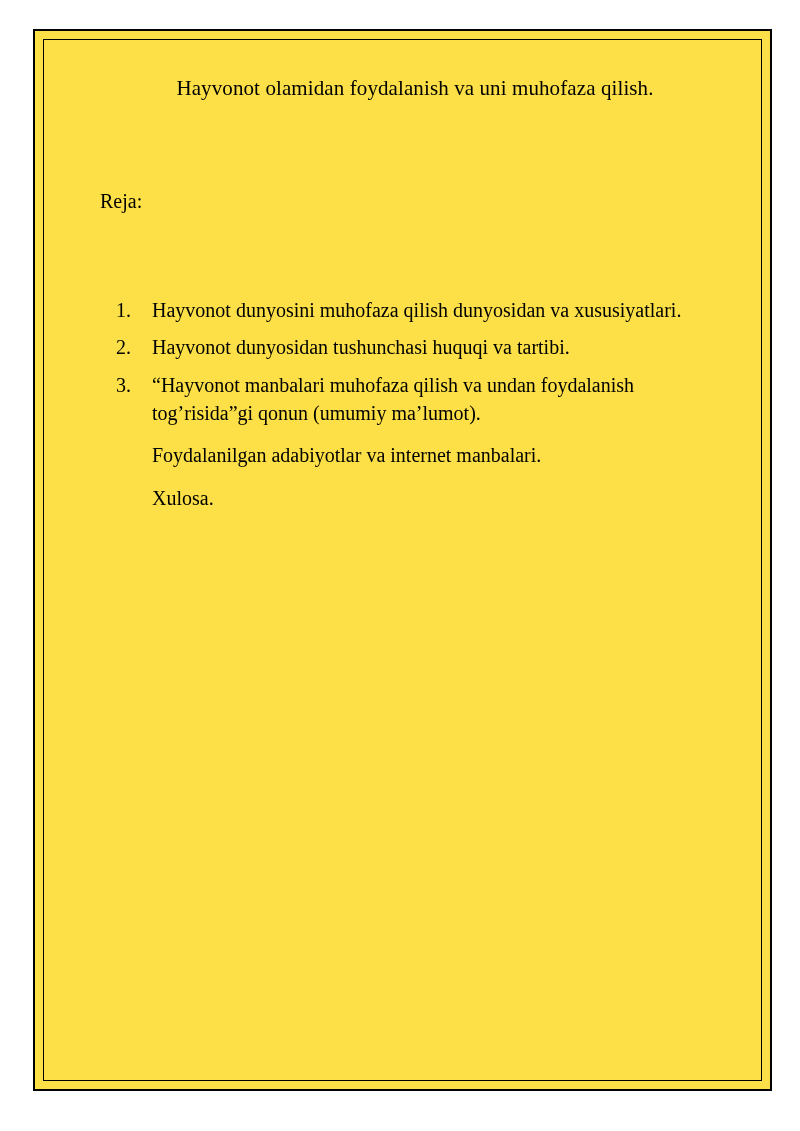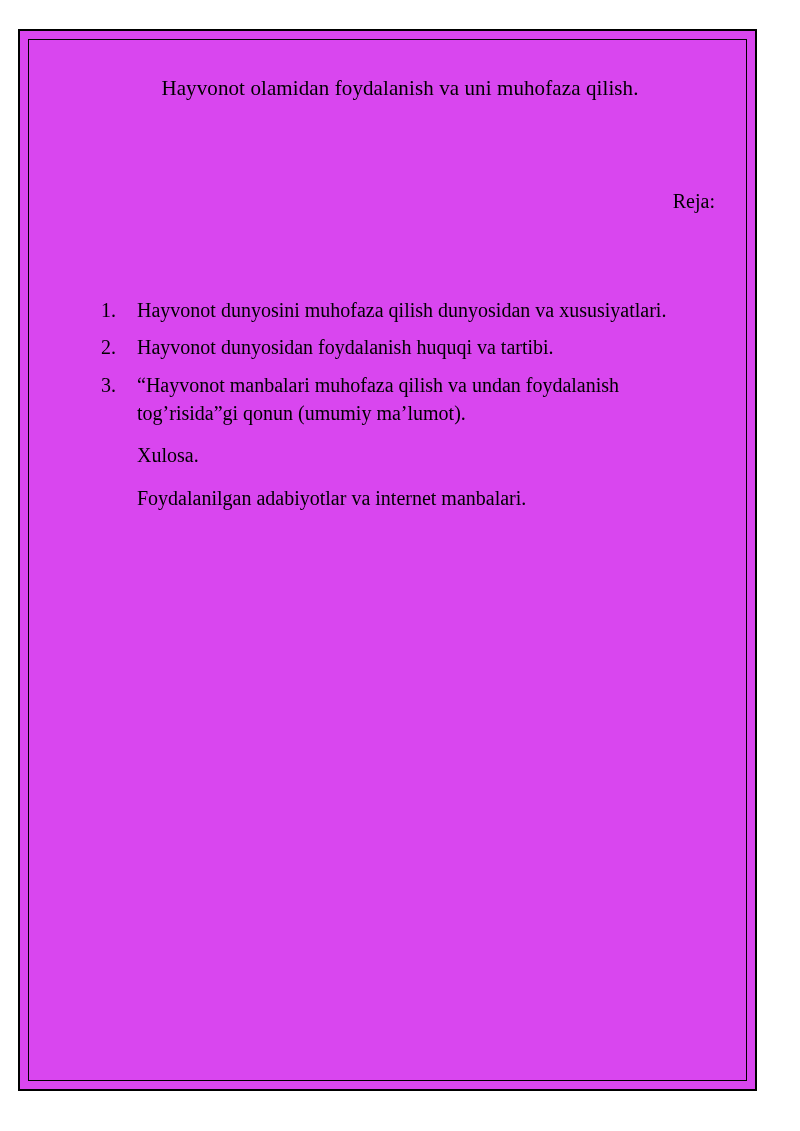--- a/index.html
+++ b/index.html
@@ -11,27 +11,27 @@
     height: 1131px;
     background: #ffffff;
     font-family: "Liberation Serif", "DejaVu Serif", serif;
     color: #000000;
     overflow: hidden;
   }
 
   
   .page {
     position: absolute;
-    left: 18px;
+    left: 33px;
     top: 29px;
     width: 739px;
     height: 1062px;
     box-sizing: border-box;
     border: 2px solid #000000;
-    background: #d946ef;
+    background: #fde047;
   }
   .page-inner-rule {
     position: absolute;
     left: 8px;
     top: 8px;
     right: 8px;
     bottom: 8px;
     border: 1px solid #000000;
     pointer-events: none;
   }
@@ -50,21 +50,21 @@
   .doc-title {
     text-align: center;
     font-size: 21px;
     line-height: 1.28;
     margin: 18px 0 0 0;
     letter-spacing: 0.1px;
   }
 
   
   .reja-heading {
-    text-align: right;
+    text-align: left;
     font-size: 20px;
     line-height: 1.3;
     margin: 86px 0 0 0;
   }
 
   
   .plan-list {
     margin: 82px 0 0 0;
     padding: 0;
     list-style: none;
@@ -112,28 +112,28 @@
 
     <ol class="plan-list">
 
       <li class="plan-item">
         <span class="plan-number">1.</span>
         <span class="plan-text">Hayvonot dunyosini muhofaza qilish dunyosidan va xususiyatlari.</span>
       </li>
 
       <li class="plan-item">
         <span class="plan-number">2.</span>
-        <span class="plan-text">Hayvonot dunyosidan foydalanish huquqi va tartibi.</span>
+        <span class="plan-text">Hayvonot dunyosidan tushunchasi huquqi va tartibi.</span>
       </li>
 
       <li class="plan-item">
         <span class="plan-number">3.</span>
         <span class="plan-text">“Hayvonot manbalari muhofaza qilish va undan foydalanish tog’risida”gi qonun (umumiy ma’lumot).</span>
       </li>
 
     </ol>
 
+    <div class="extra-line">Foydalanilgan adabiyotlar va internet manbalari.</div>
+
     <div class="extra-line">Xulosa.</div>
-
-    <div class="extra-line">Foydalanilgan adabiyotlar va internet manbalari.</div>
 
   </div>
 </div>
 
 </body></html>

